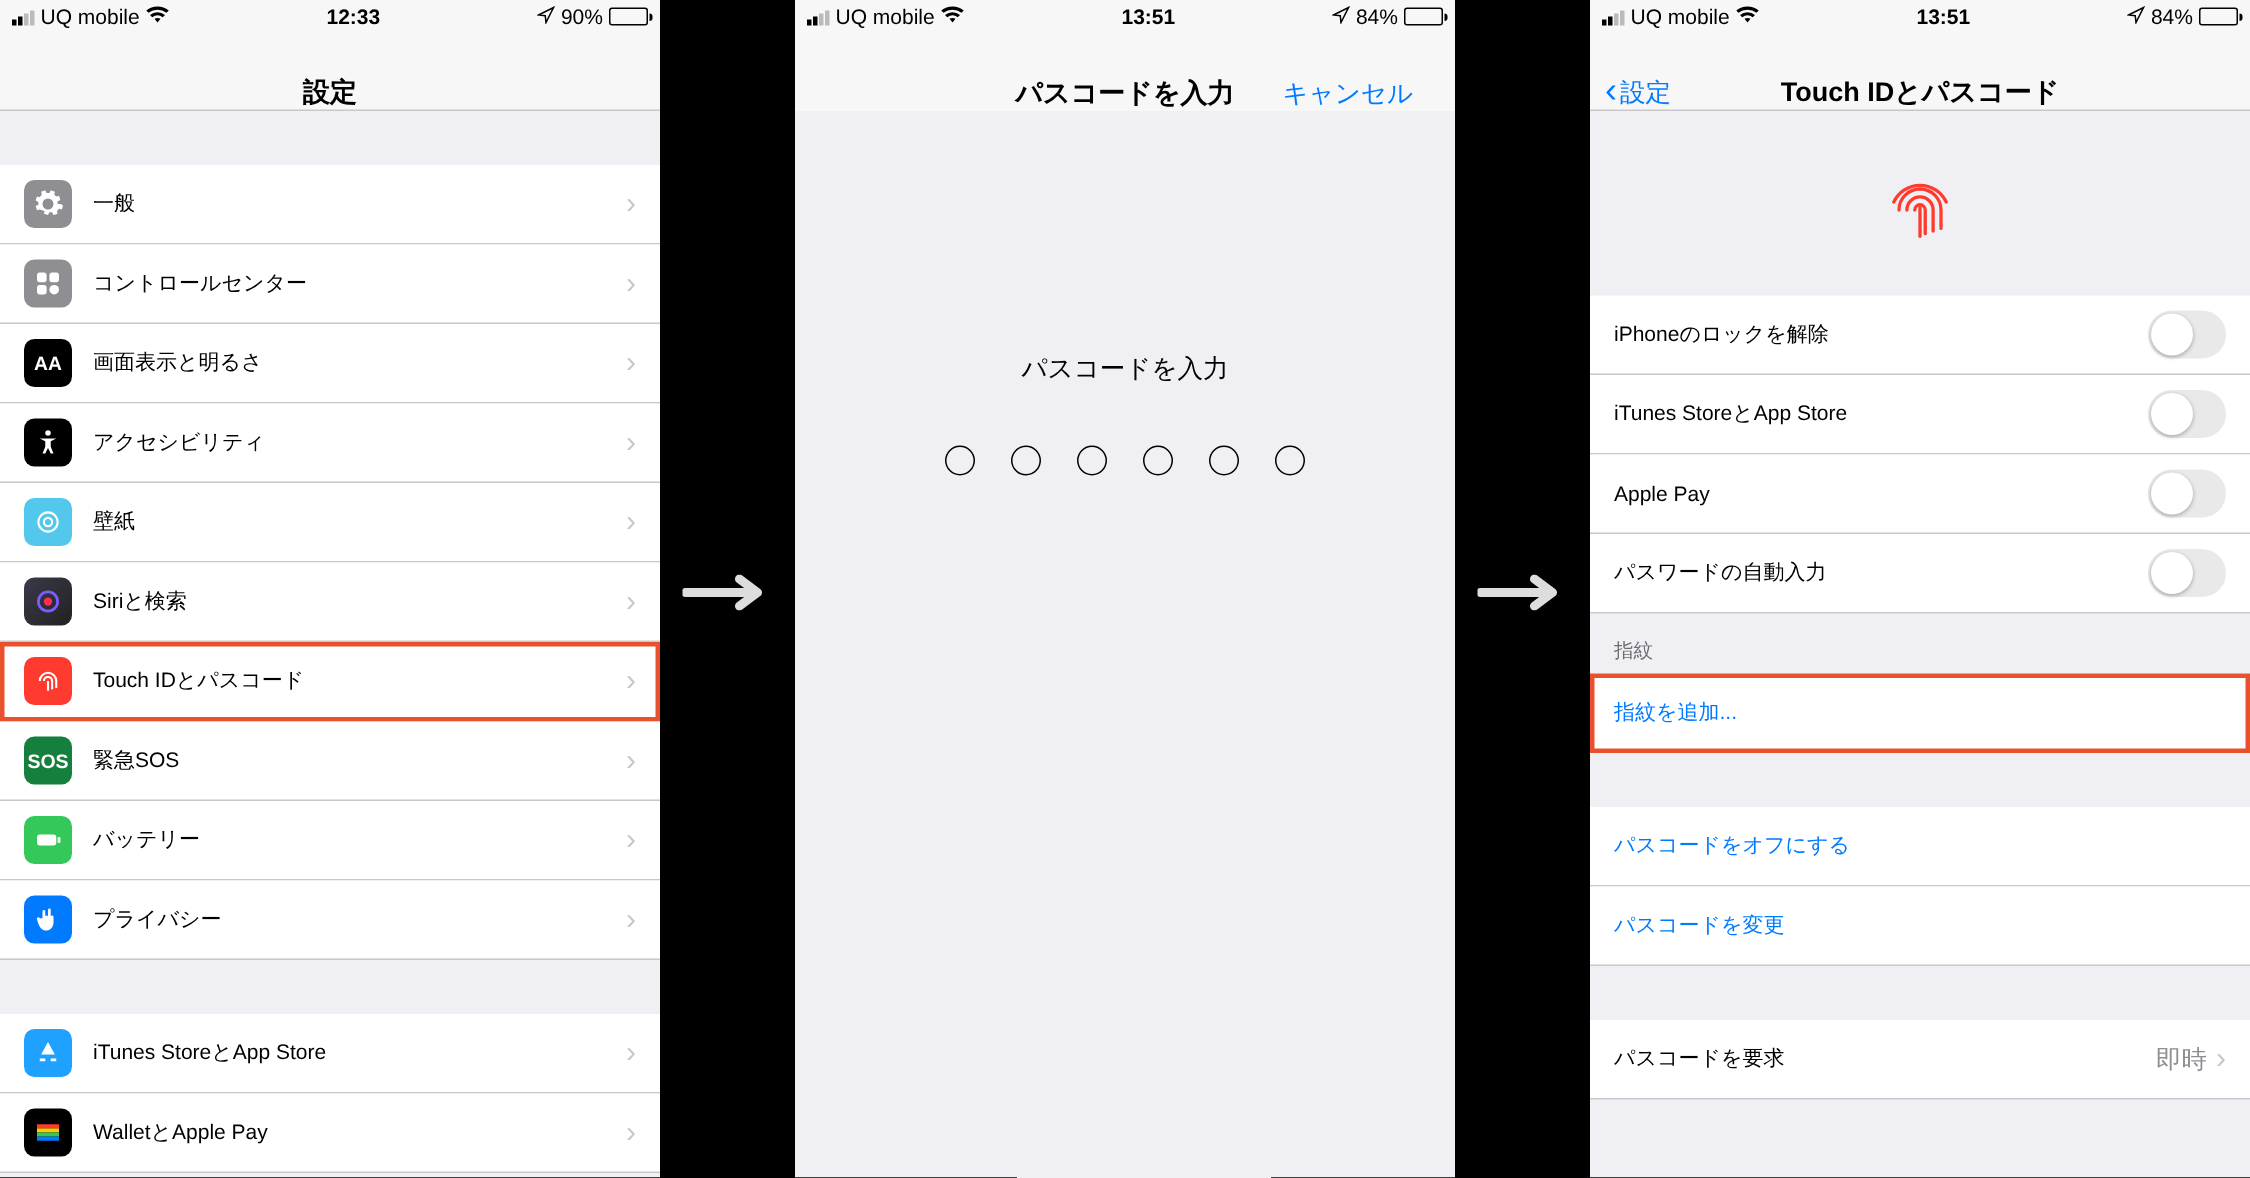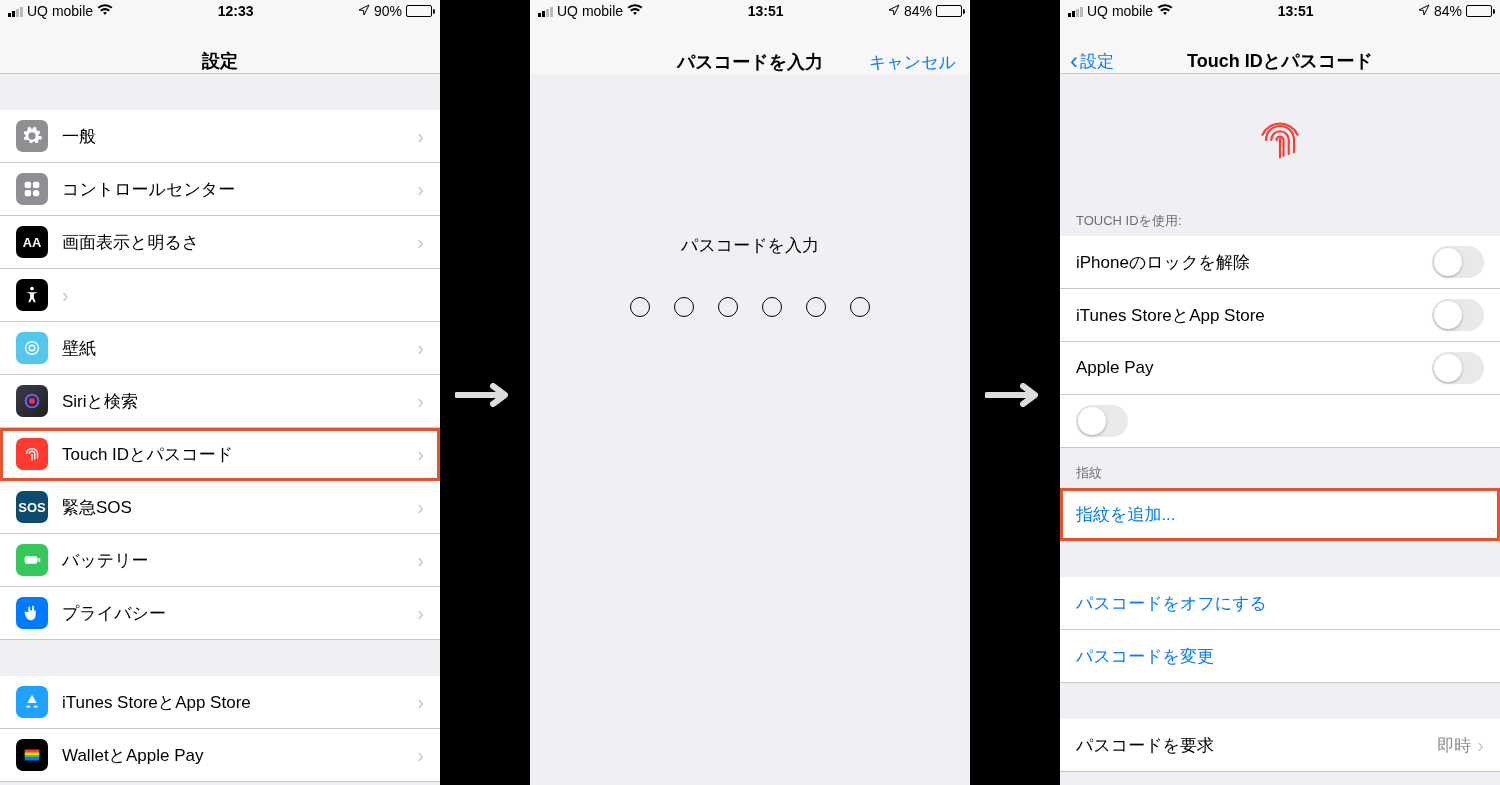--- a/index.html
+++ b/index.html
@@ -74,21 +74,21 @@
     align-items: flex-end;
     justify-content: center;
     position: relative;
   }
   .nav-title { font-size: 18px; font-weight: 600; }
   .nav-left {
     position:absolute; left:10px; color:#007aff; font-size:17px;
     display:flex; align-items:center; gap:2px;
   }
   .nav-right {
-    position:absolute; right:14px; color:#007aff; font-size:17px;
+    position:absolute; right:28px; color:#007aff; font-size:17px;
   }
   .nav-back-chev { font-size:24px; line-height:1; font-weight:400; }
 
   
   .group-spacer { height: 36px; }
   .group-header {
     font-size: 13px; color:#6d6d72; padding: 16px 16px 6px; text-transform: none;
   }
   .cell {
     background:#fff; min-height:53px;
@@ -96,21 +96,21 @@
     padding: 0 16px 0 16px;
     border-bottom: 0.5px solid #c8c7cc;
     position: relative;
   }
   .cell:first-of-type { border-top: 0.5px solid #c8c7cc; }
   .cell .icon {
     width:32px; height:32px; border-radius:7px; margin-right:14px;
     display:flex;align-items:center;justify-content:center;flex-shrink:0;
     color:#fff; font-size:18px;
   }
-  .cell .label { font-size:17px; flex:1; color:#000;}
+  .cell .label { font-size:14px; flex:1; color:#000;}
   .cell .chev { color:#c7c7cc; font-size:20px; }
   .cell.highlight { outline: 3px solid #e9502e; outline-offset:-3px; }
   .cell .value { font-size:17px; color:#8e8e93; margin-right:6px; }
   .cell.link .label { color:#007aff; }
 
   
   .toggle {
     width:52px; height:32px; background:#e9e9ea; border-radius:16px;
     position:relative; flex-shrink:0;
   }
@@ -131,21 +131,21 @@
   
   .finger-big {
     text-align:center; padding: 38px 0 24px;
   }
   .finger-big svg { width:56px; height:56px; }
 
   
   .bg-gray{background:#8e8e93;} .bg-control{background:#8e8e93;}
   .bg-blue{background:#000000;}
   .bg-wall{background:#54c7ec;} .bg-siri{background:linear-gradient(135deg,#3a3a4a,#222);}
-  .bg-red{background:#ff3b30;} .bg-sos{background:#0c4a6e;}
+  .bg-red{background:#ff3b30;} .bg-sos{background:#15803d;}
   .bg-green{background:#34c759;}
   .bg-store{background:#1fa2ff;} .bg-wallet{background:#000;}
   .bg-hand{background:#007aff;}
 
   .icon svg { width:22px; height:22px; }
   .icon.sos-txt{font-size:13px;font-weight:700;}
 
   .nowrap{white-space:nowrap;}
 </style>
 </head>
@@ -215,20 +215,21 @@
     <div class="label">画面表示と明るさ</div>
     <div class="chev">›</div>
   </div>
   <div class="cell">
     <div class="icon bg-blue">
       <svg viewBox="0 0 24 24" fill="#fff">
           <circle cx="12" cy="5" r="2"></circle>
           <path d="M6 9h12l-4 2v4l2 5h-2l-2-4-2 4H8l2-5v-4z"></path>
         </svg>
     </div>
+    <div class="label">アクセシビリティ</div>
     <div class="chev">›</div>
   </div>
   <div class="cell">
     <div class="icon bg-wall">
       <svg viewBox="0 0 24 24" fill="none" stroke="#fff" stroke-width="1.5">
           <circle cx="12" cy="12" r="7"></circle>
           <circle cx="12" cy="12" r="3"></circle>
         </svg>
     </div>
     <div class="label">壁紙</div>
@@ -406,41 +407,41 @@
   <div class="finger-big">
     <svg viewBox="0 0 64 64" fill="none" stroke="#ff3b30" stroke-width="2.5" stroke-linecap="round">
       <path d="M16 32a16 16 0 0132 0v14"></path>
       <path d="M22 32a10 10 0 0120 0v16"></path>
       <path d="M28 32a4 4 0 018 0v18"></path>
       <path d="M32 30v22"></path>
       <path d="M12 26a22 22 0 0140 0"></path>
     </svg>
   </div>
 
-  <div class="group-header">TOUCH IDを使用:</div>
 
   <div class="cell">
     <div class="label">iPhoneのロックを解除</div>
     <div class="toggle">
         <div class="knob"></div>
       </div>
   </div>
   <div class="cell">
     <div class="label">iTunes StoreとApp Store</div>
     <div class="toggle">
         <div class="knob"></div>
       </div>
   </div>
   <div class="cell">
     <div class="label">Apple Pay</div>
     <div class="toggle">
         <div class="knob"></div>
       </div>
   </div>
   <div class="cell">
+    <div class="label">パスワードの自動入力</div>
     <div class="toggle">
         <div class="knob"></div>
       </div>
   </div>
 
   <div class="group-header">指紋</div>
 
   <div class="cell link highlight">
     <div class="label">指紋を追加...</div>
   </div>

